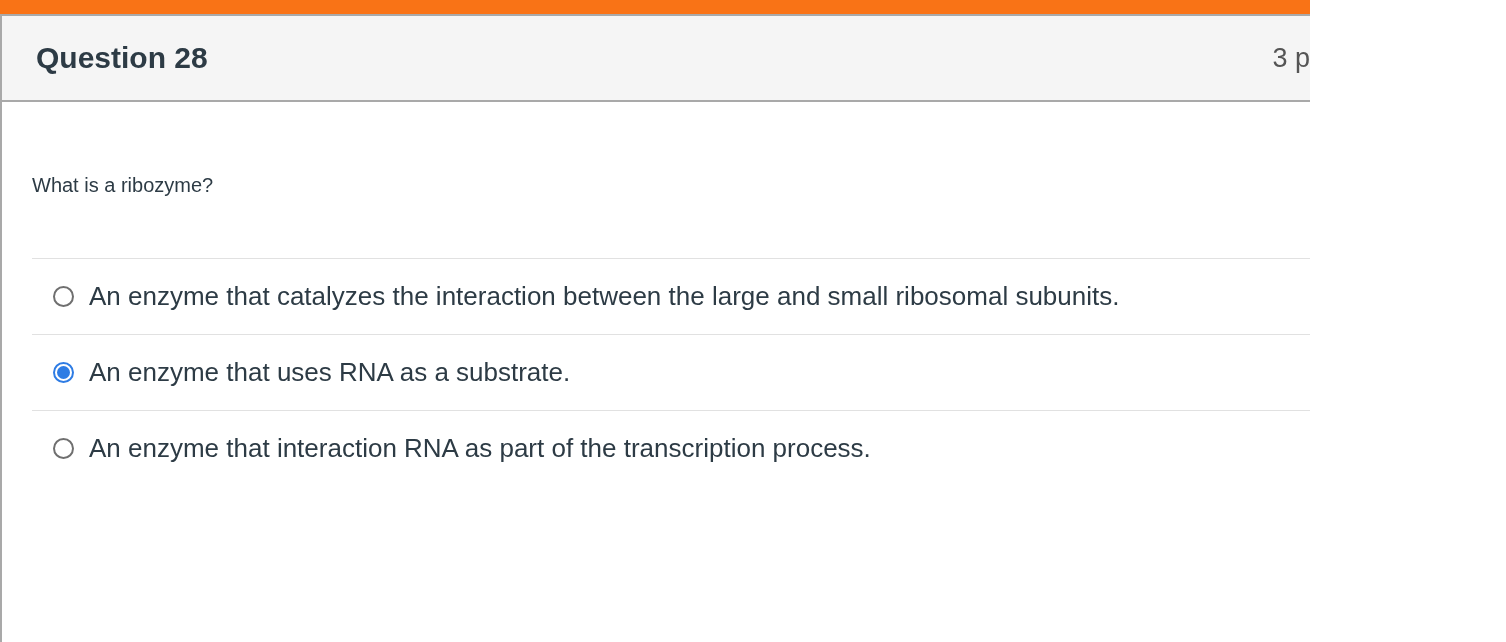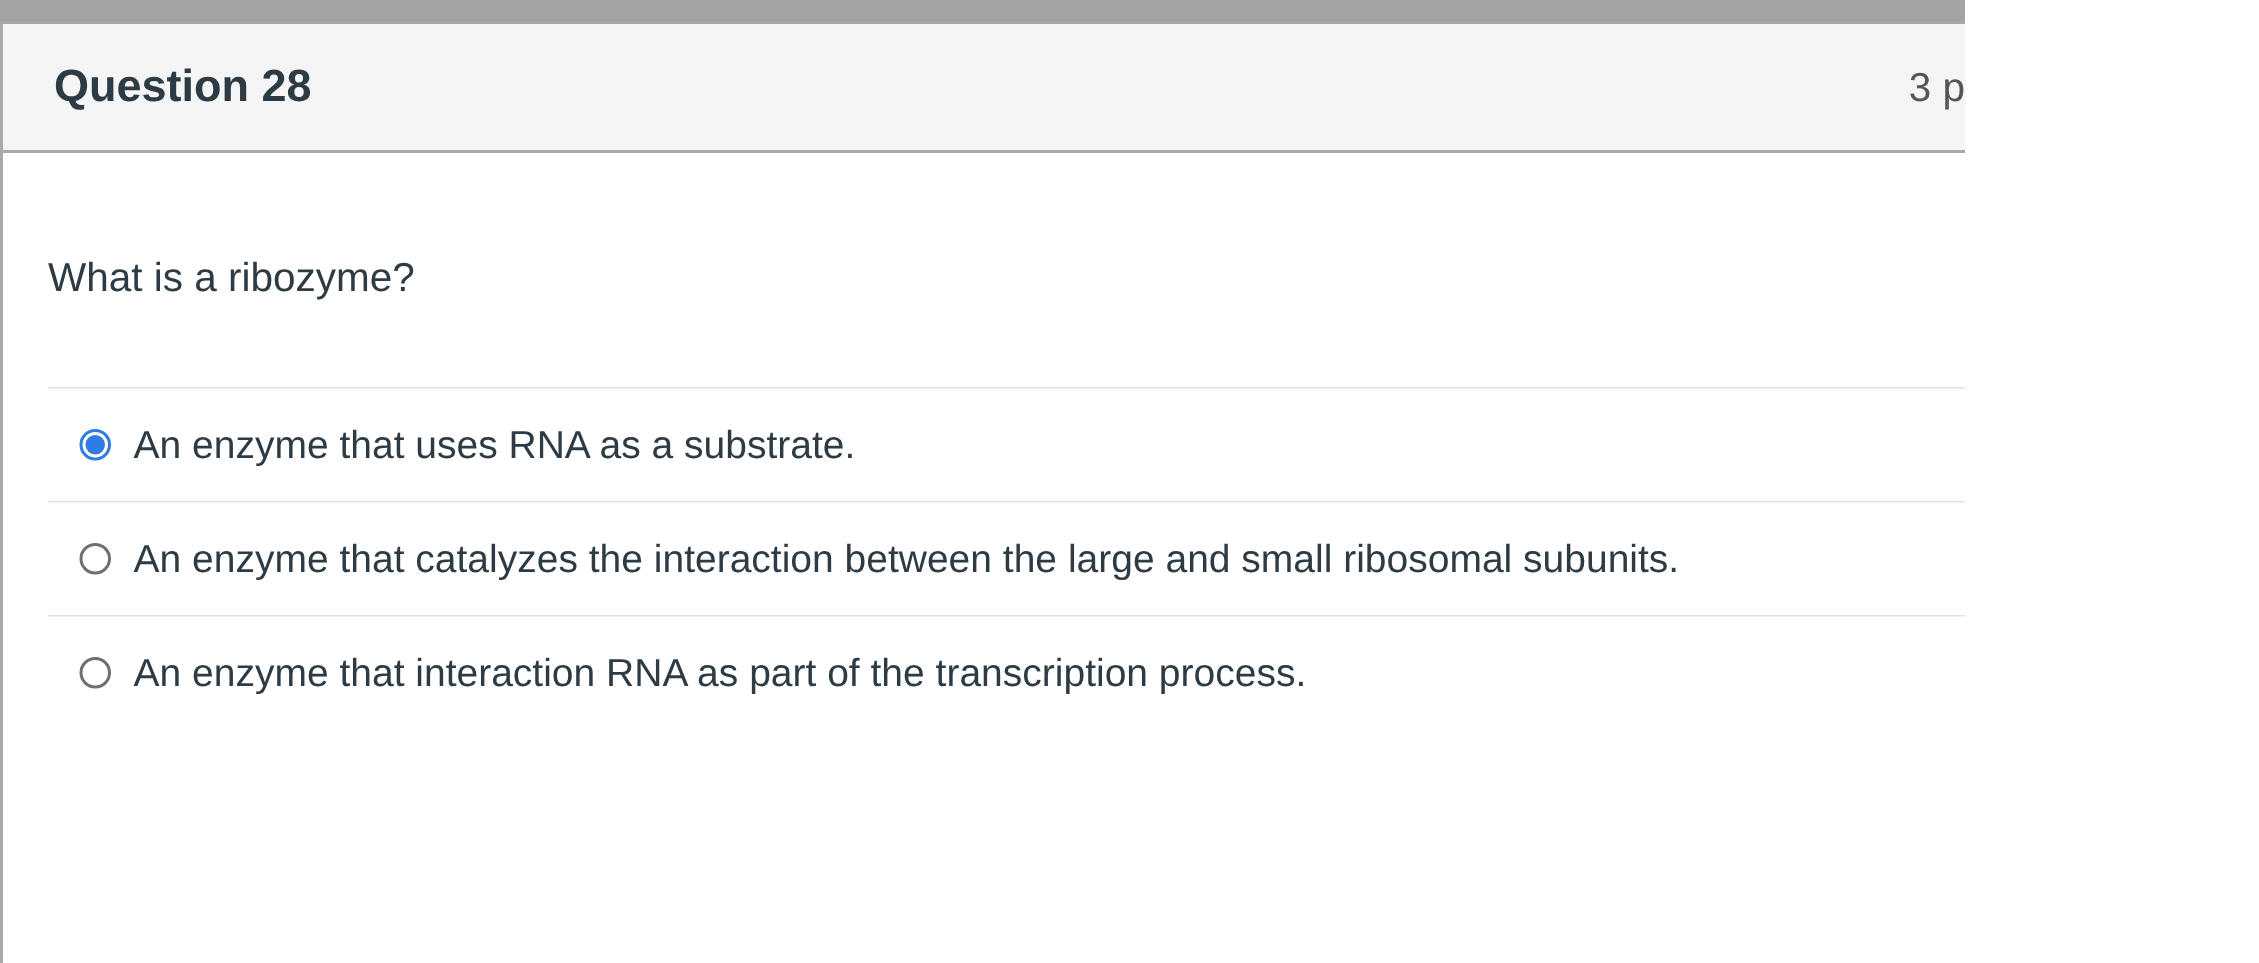--- a/index.html
+++ b/index.html
@@ -8,21 +8,21 @@
     padding: 0;
     background: #ffffff;
     font-family: "Liberation Sans", "DejaVu Sans", sans-serif;
     color: #2d3b45;
   }
   .page {
     width: 1310px;
     height: 642px;
     overflow: hidden;
     position: relative;
-    background: #a3a3a3;
+    background: #f97316;
   }
   .question-card {
     position: absolute;
     top: 14px;
     left: 0;
     width: 1373px;
     height: 640px;
     border-top: 2px solid var(--border-gray, #a9a9a9);
     border-right: 2px solid var(--border-gray, #a9a9a9);
     border-left: 2px solid var(--border-gray, #a9a9a9);
@@ -44,21 +44,21 @@
   }
   .question-points {
     font-size: 27px;
     font-weight: 400;
     color: var(--points-gray, #555555);
   }
   .question-body {
     padding: 66px 38px 0 30px;
   }
   .question-text {
-    font-size: 27px;
+    font-size: 20px;
     line-height: 34px;
     color: var(--text-dark, #2d3b45);
   }
   .options {
     margin-top: 56px;
   }
   .option {
     display: flex;
     align-items: center;
     height: 76px;
@@ -105,32 +105,32 @@
 
     <div class="question-header">
       <span class="question-title">Question 28</span>
       <span class="question-points">3 pts</span>
     </div>
 
     <div class="question-body">
       <div class="question-text">What is a ribozyme?</div>
 
       <div class="options" id="options">
+  <div class="option">
+    <span class="radio">
+      <span class="dot"></span>
+    </span>
+    <span class="option-label">An enzyme that catalyzes the interaction between the large and small ribosomal subunits.</span>
+  </div>
+
   <div class="option selected">
     <span class="radio">
       <span class="dot"></span>
     </span>
     <span class="option-label">An enzyme that uses RNA as a substrate.</span>
-  </div>
-
-  <div class="option">
-    <span class="radio">
-      <span class="dot"></span>
-    </span>
-    <span class="option-label">An enzyme that catalyzes the interaction between the large and small ribosomal subunits.</span>
   </div>
 
 
 
   <div class="option">
     <span class="radio">
       <span class="dot"></span>
     </span>
     <span class="option-label">An enzyme that interaction RNA as part of the transcription process.</span>
   </div>

